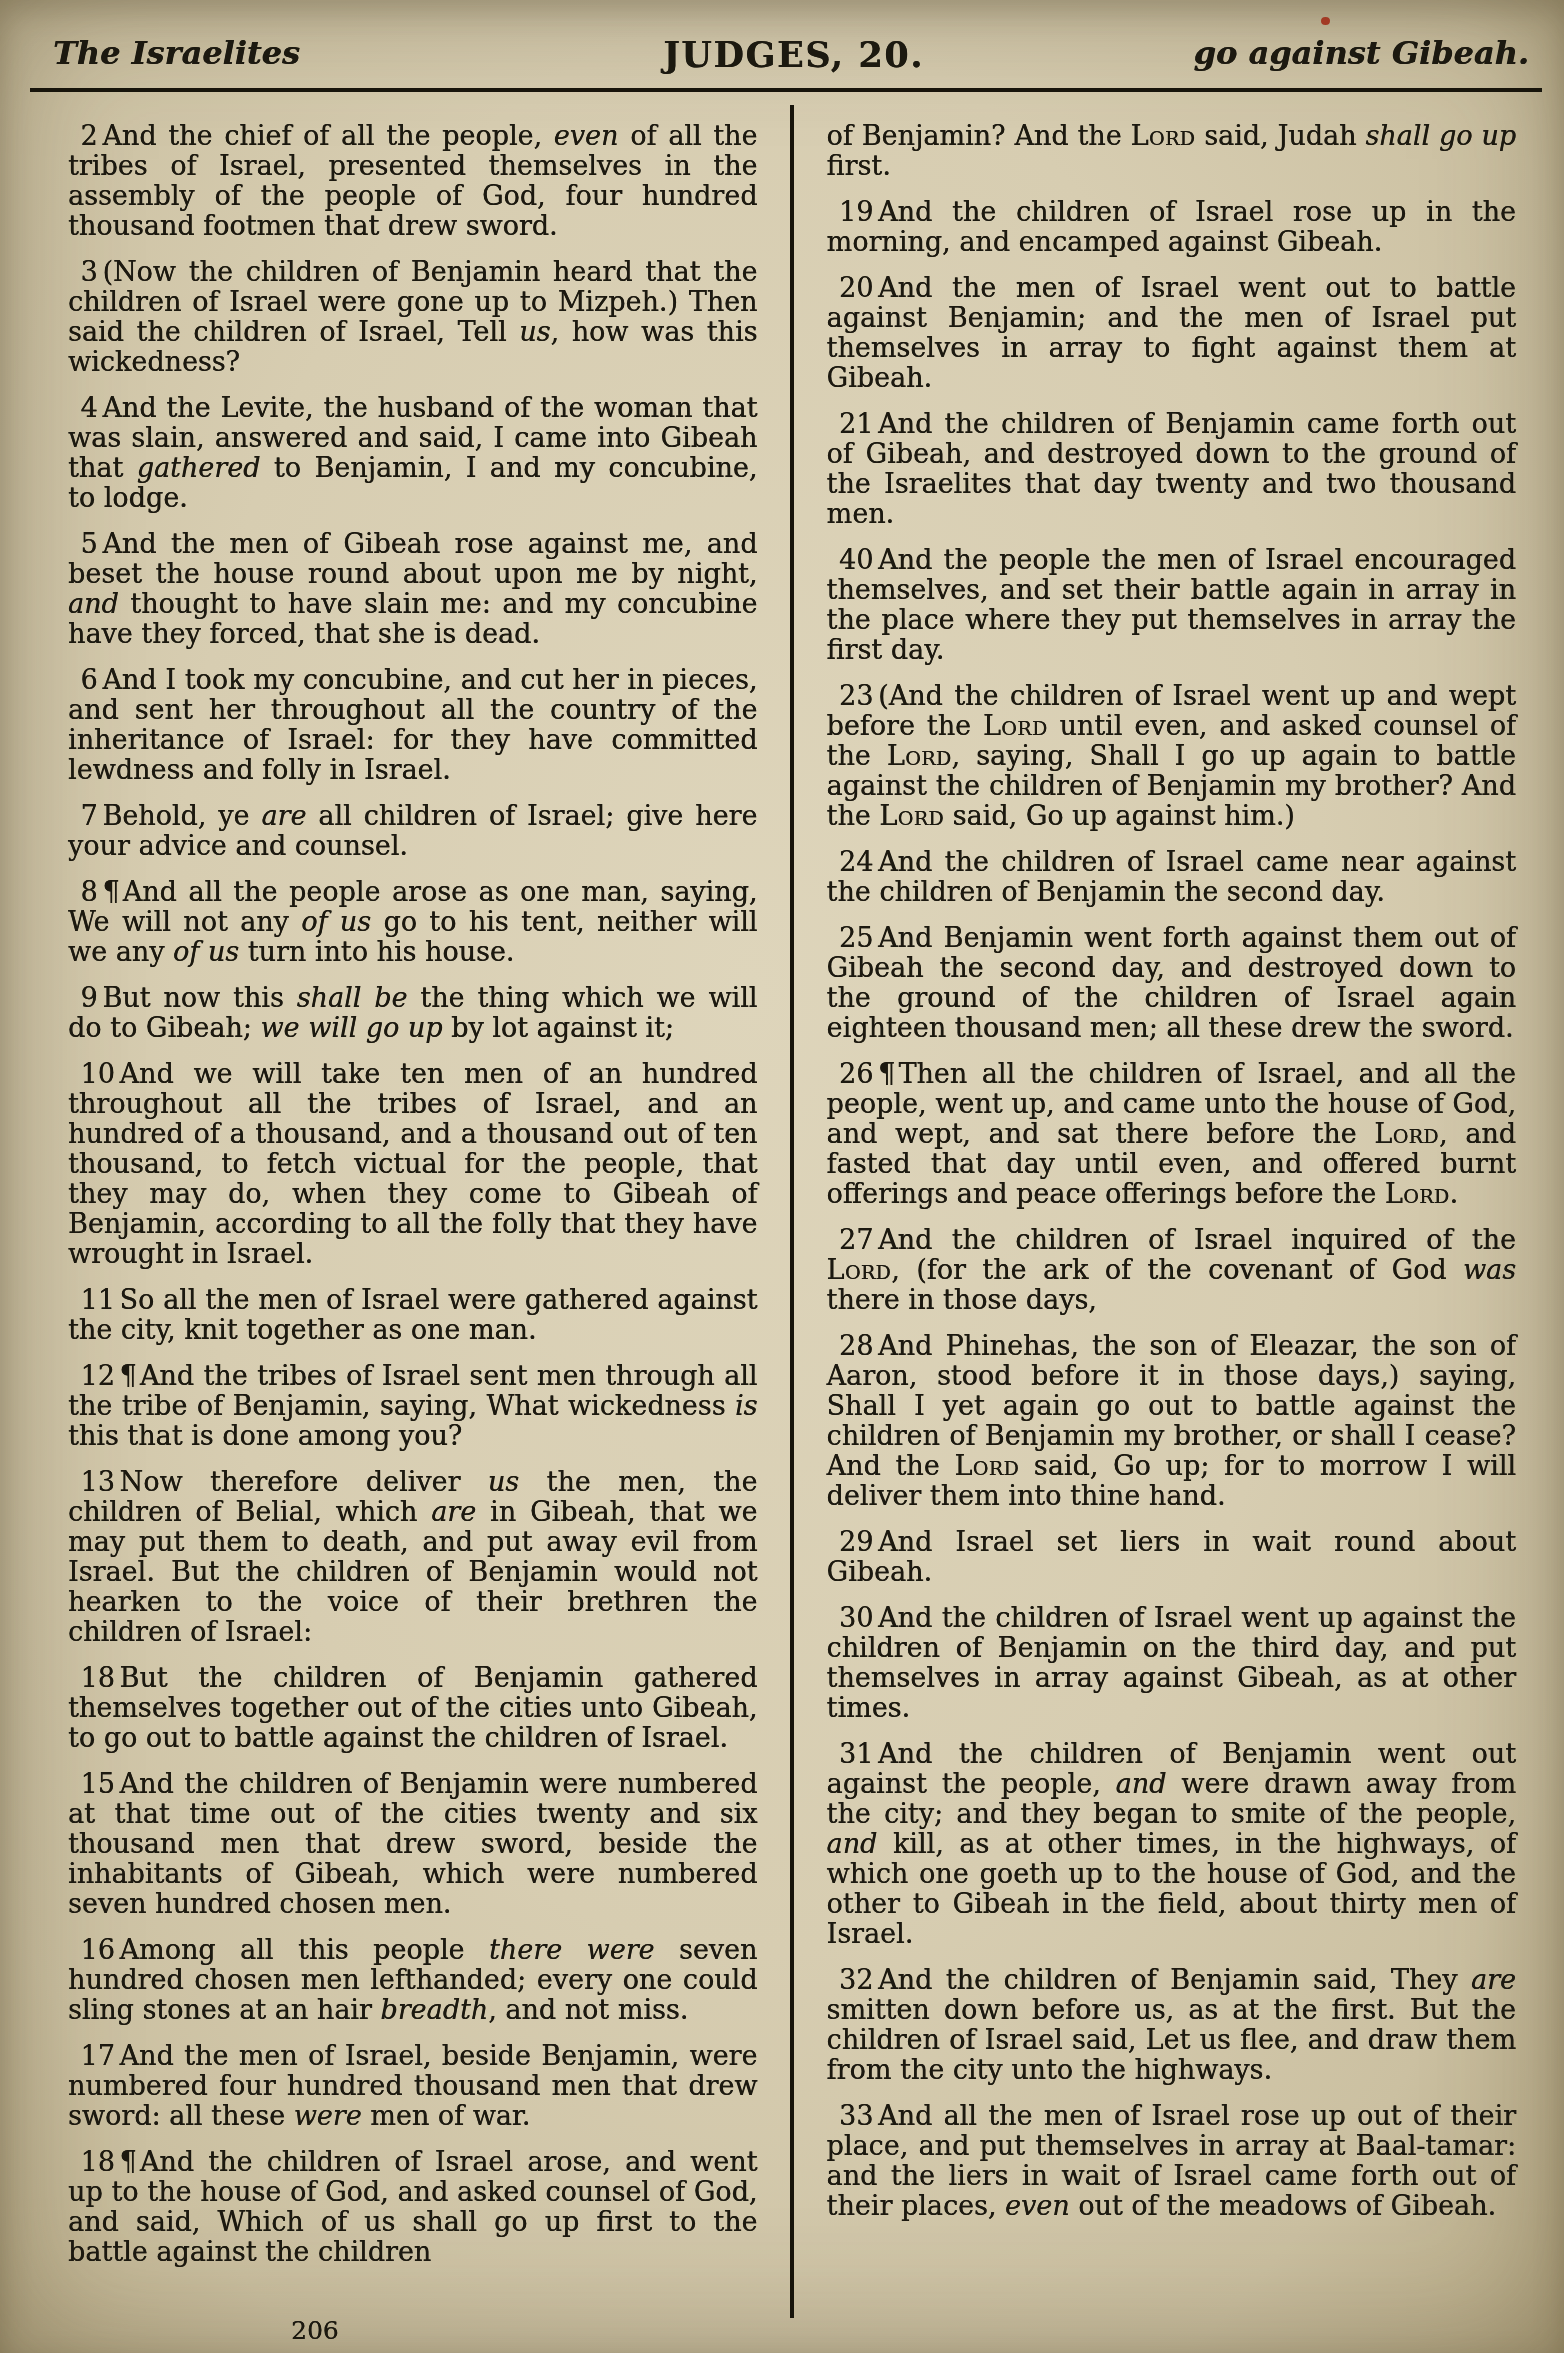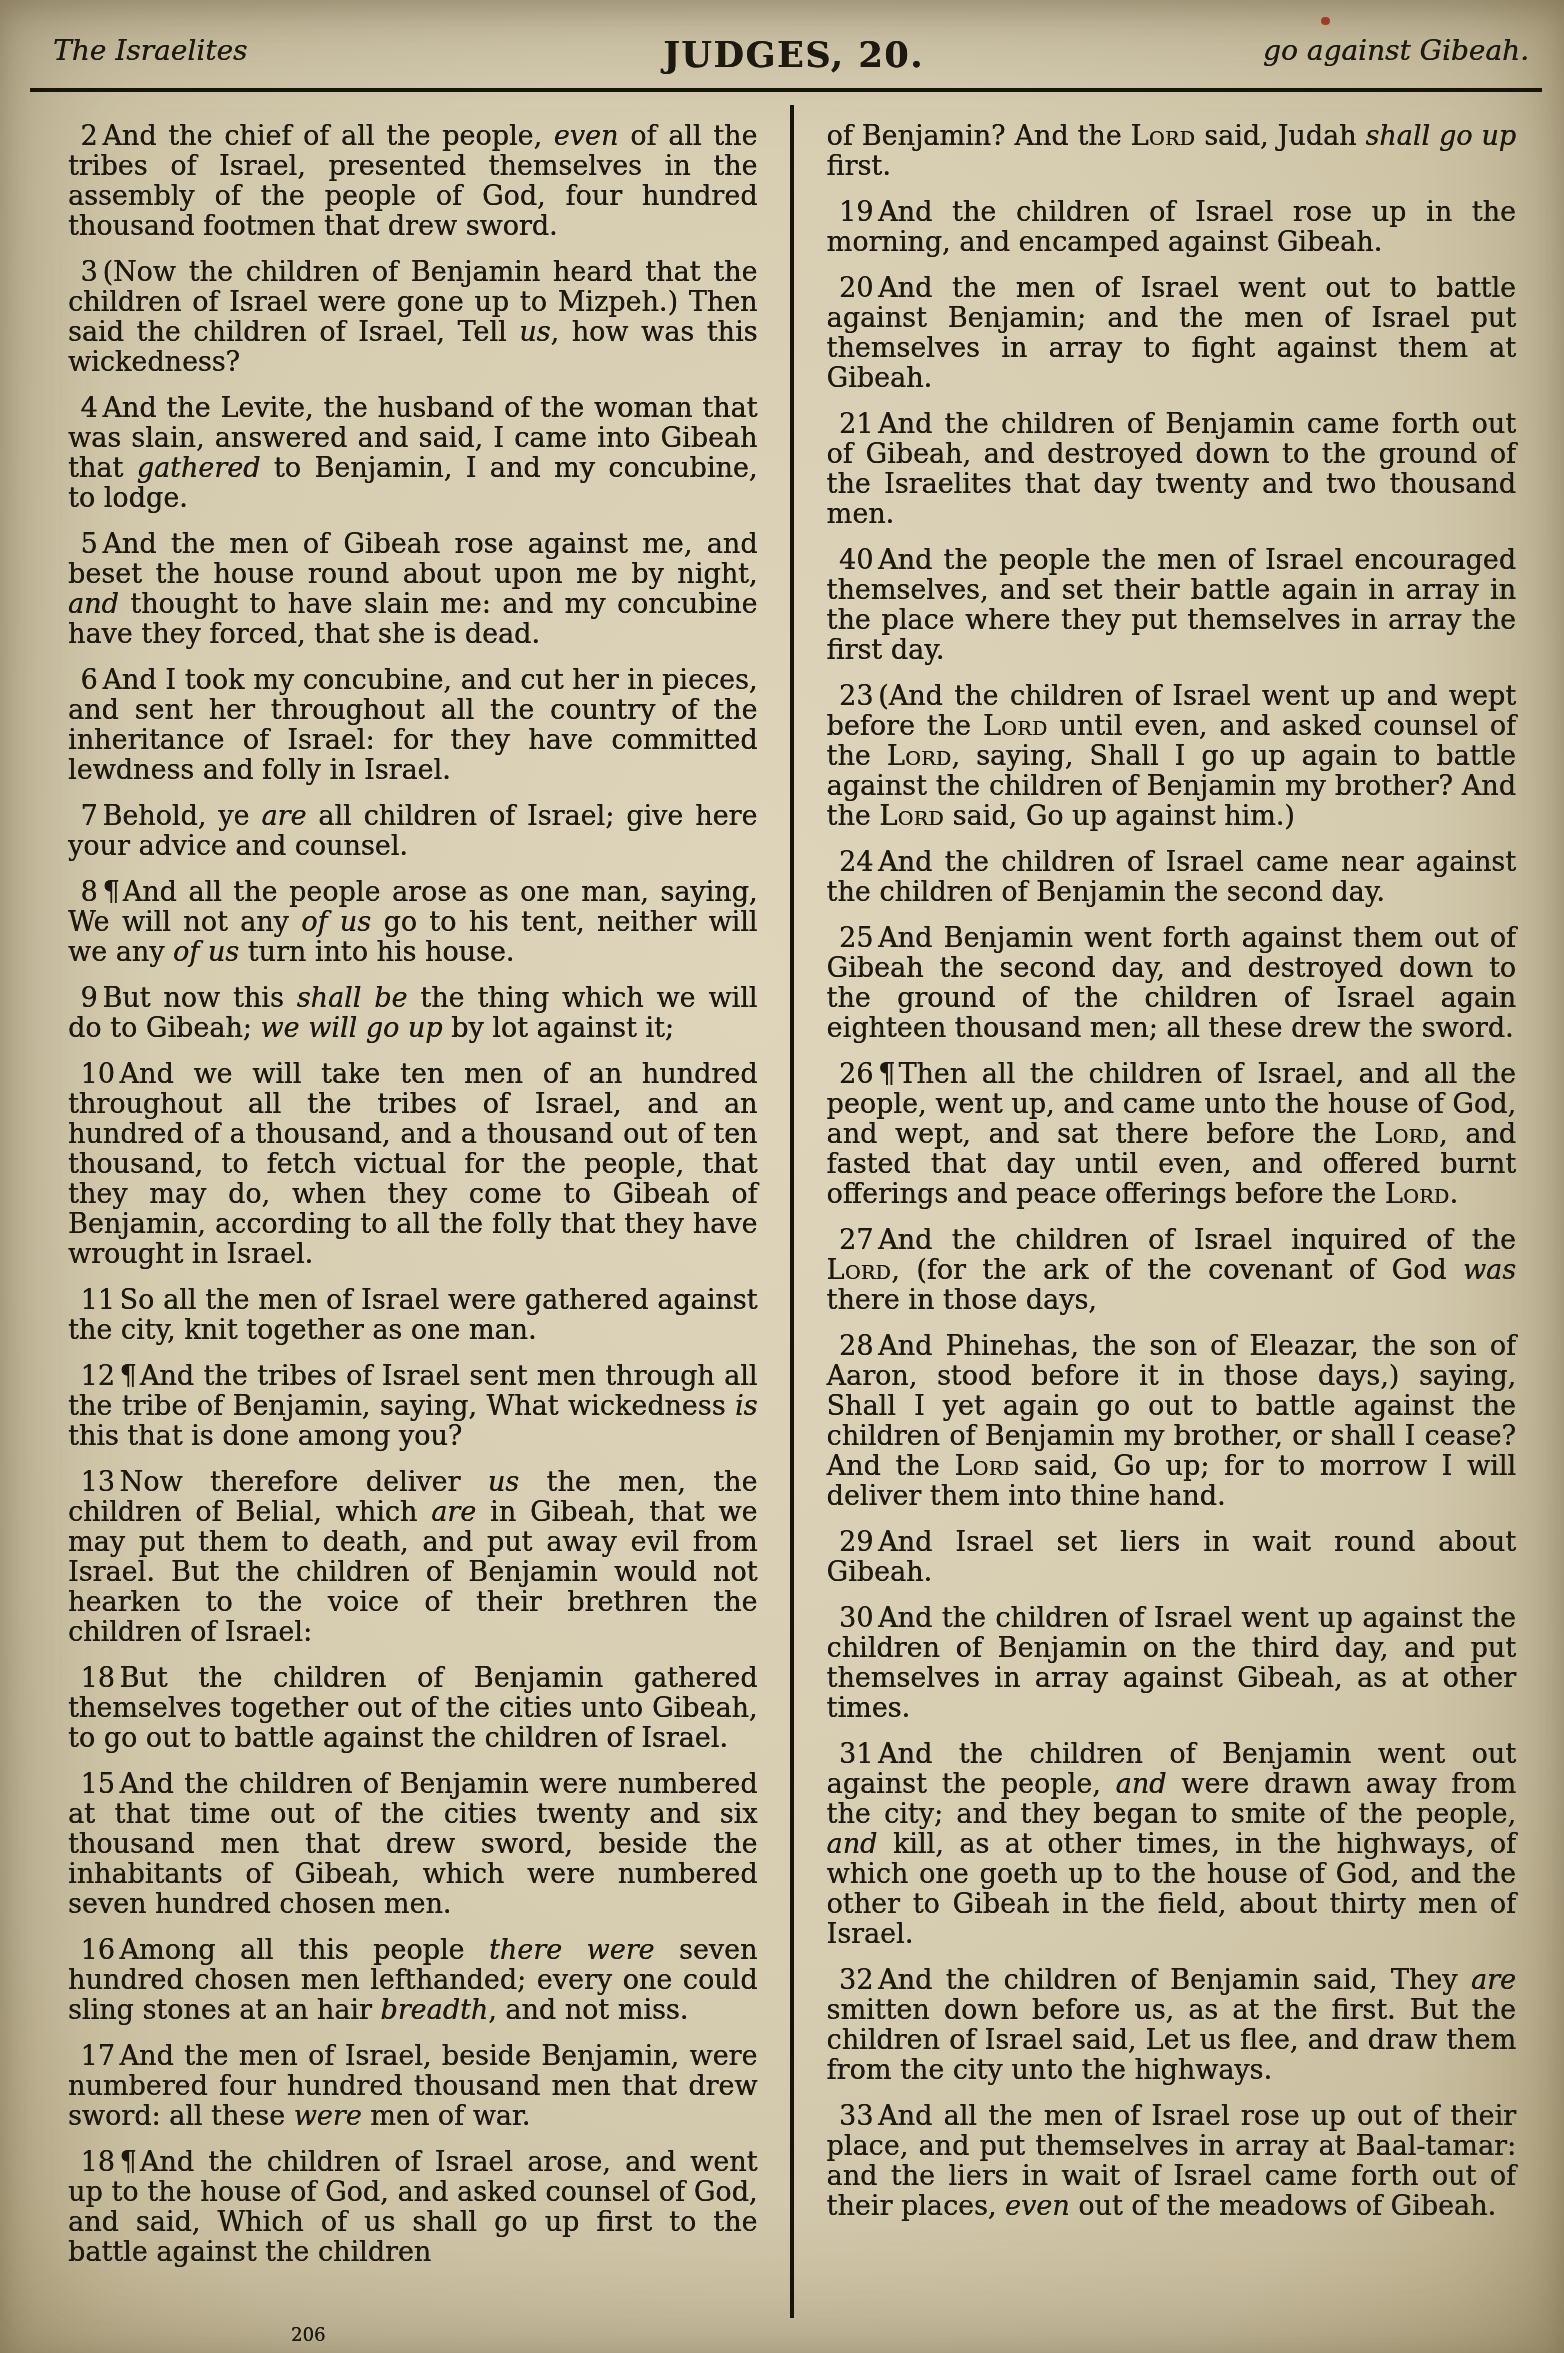--- a/index.html
+++ b/index.html
@@ -12,21 +12,21 @@
   .paper {
     position: relative; width: 1565px; height: 2354px;
     background: radial-gradient(ellipse at 48% 42%, #ded5bb 0%, #d7cdb1 50%, #cbc0a1 80%, #b6a985 100%);
     box-shadow: inset 0 0 133px rgba(72, 58, 28, 0.38), inset 0 9.4px 31px rgba(60,48,20,0.25);
   }
   .header {
     position: absolute; top: 34px; left: 53px; right: 36px;
     display: flex; justify-content: space-between; align-items: baseline;
   }
   .hdr-side {
-    font-style: italic; font-weight: normal; font-size: 28px;
+    font-style: italic; font-weight: bold; font-size: 32px;
     text-shadow: 0.3px 0 0 currentColor;
   }
   .hdr-center {
     position: absolute; left: 50%; transform: translateX(-49%);
     font-weight: bold; font-size: 35px; letter-spacing: 1.6px;
     text-shadow: 0.3px 0 0 currentColor;
   }
   .header-rule {
     position: absolute; top: 88px; left: 30px; right: 23.5px;
     height: 3.9px; background: #17140b;
@@ -49,21 +49,21 @@
   .divider {
     width: 3.1px; background: #17140b; margin: 0 17px; align-self: stretch;
   }
   .verse { margin: 16px; text-indent: 12.5px; }
   .verse.continuation { text-indent: 0; }
   .vnum { margin-right: 4.7px; }
   .pilcrow { margin-right: 3.1px; }
   .sc { font-variant: small-caps; letter-spacing: 0.4px; }
   .page-number {
     position: absolute; bottom: 9.4px; left: 291px;
-    font-size: 18px; text-shadow: 0.3px 0 0 currentColor;
+    font-size: 25px; text-shadow: 0.3px 0 0 currentColor;
   }
 </style>
 </head>
 <body>
 
 <div class="paper">
 
   <div class="ink-speck"></div>
 
   <div class="header">

